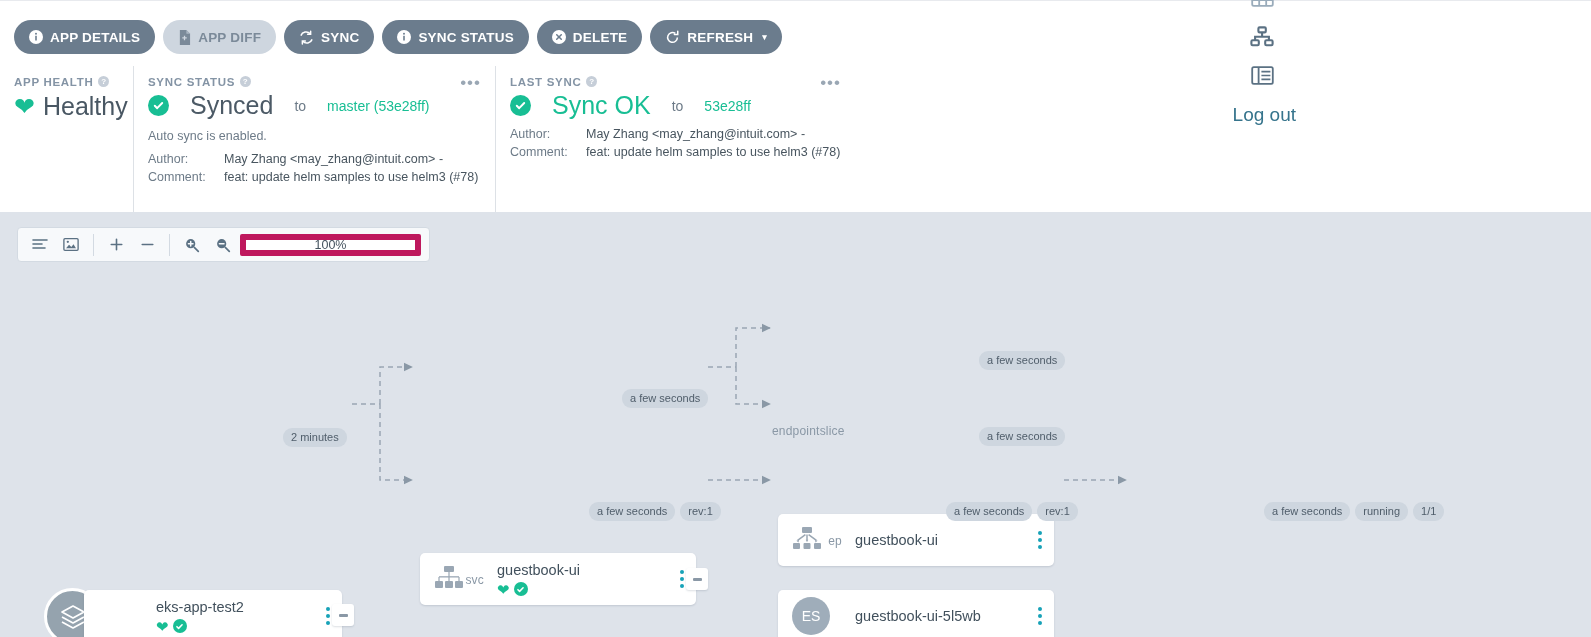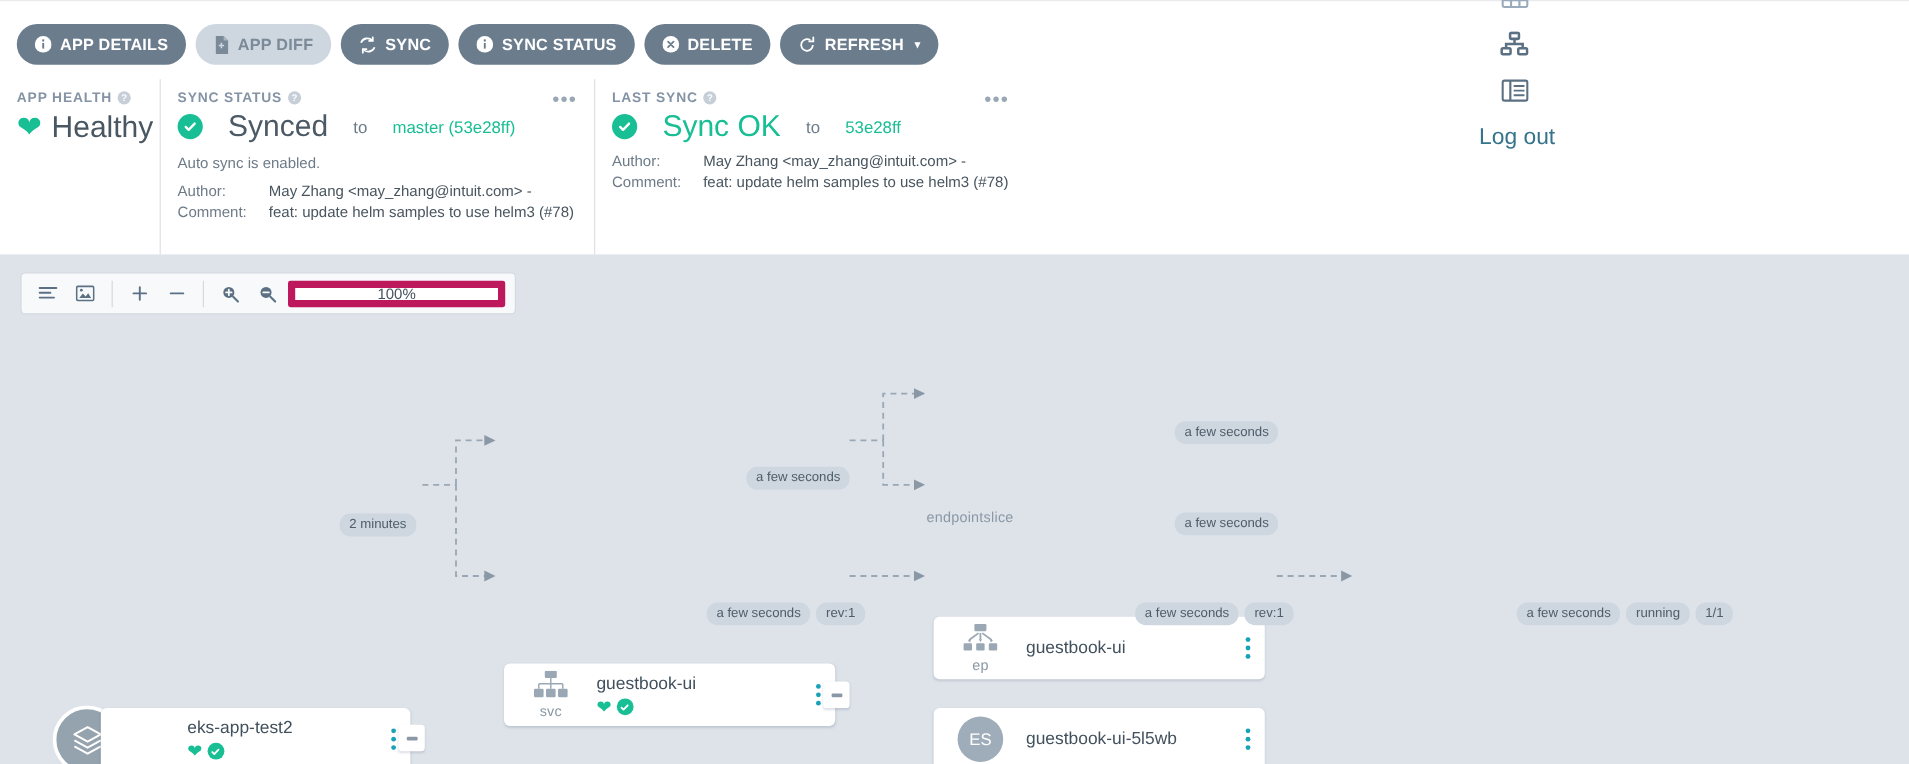--- a/index.html
+++ b/index.html
@@ -201,21 +201,21 @@
   .node-inner {
     position: relative;
     height: 100%;
     display: flex;
     align-items: center;
     padding-left: 14px;
   }
   .node-icon-wrap {
     width: 50px;
     display: flex;
-    flex-direction: column;
+    flex-direction: row;
     align-items: center;
     flex: none;
     justify-content: space-between;
   }
   .node-kind {
     font-size: 12px;
     color: #8a98a6;
     margin-top: 1px;
     letter-spacing: .2px;
   }

